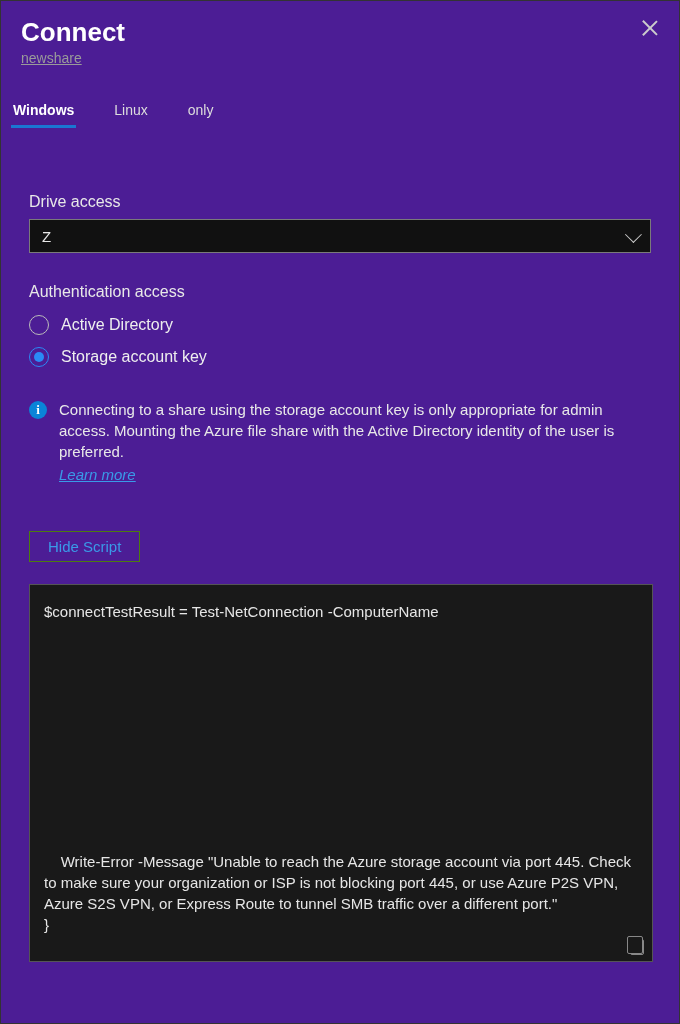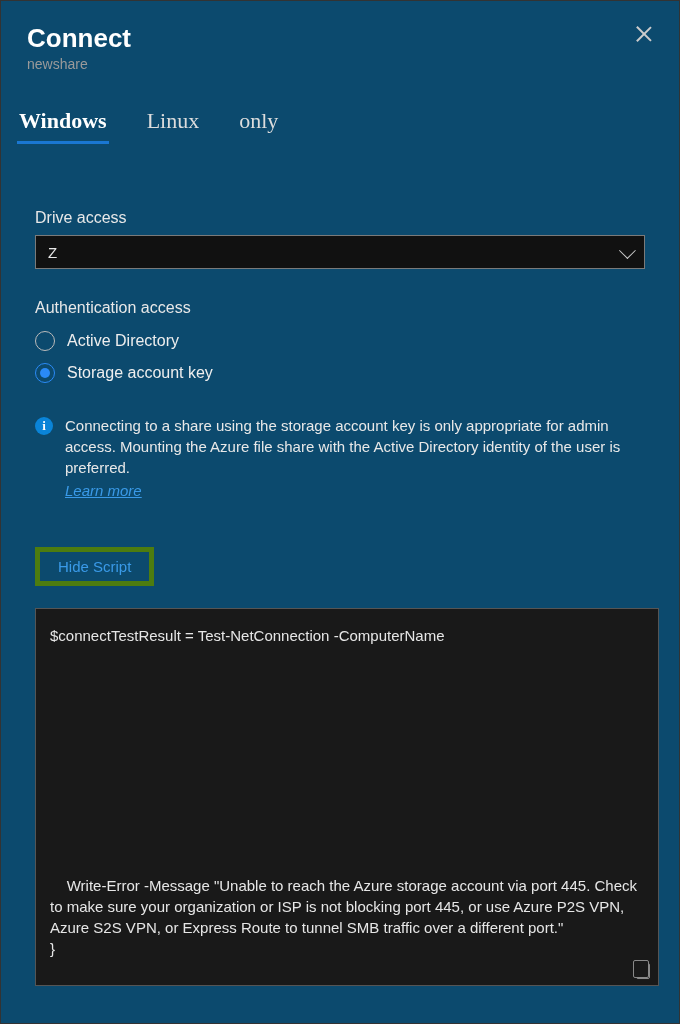--- a/index.html
+++ b/index.html
@@ -6,38 +6,39 @@
   html, body {
     width: 680px; height: 1024px;
     background: #111;
     color: #e6e6e6;
     font-family: "Segoe UI", Arial, sans-serif;
     font-size: 15px;
     overflow: hidden;
   }
   .panel {
     width: 680px; height: 1024px;
-    background: #0c4a6e;
+    background: #4c1d95;
     border: 1px solid #333;
-    padding: 6px;
+    padding: 0;
     position: relative;
   }
   .header {
     padding: 16px 20px 4px 20px;
     position: relative;
   }
   .title {
     font-size: 26px;
     font-weight: 600;
     color: #fff;
   }
   .subtitle {
     font-size: 14px;
     color: #9a9a9a;
     margin-top: 2px;
+    text-decoration: underline;
   }
   .close-btn {
     position: absolute;
     top: 18px; right: 20px;
     width: 18px; height: 18px;
     cursor: pointer;
     color: #ccc;
   }
   .close-btn::before, .close-btn::after {
     content: "";
@@ -49,26 +50,25 @@
   .close-btn::before { transform: rotate(45deg); }
   .close-btn::after  { transform: rotate(-45deg); }
 
   .tabs {
     display: flex;
     gap: 36px;
     padding: 26px 10px 0 10px;
     border-bottom: 1px solid transparent;
   }
   .tab {
-    font-size: 22px;
+    font-size: 14px;
     color: #ddd;
     padding: 6px 2px 10px 2px;
     cursor: pointer;
     position: relative;
-    font-family: Liberation Serif, serif;
   }
   .tab.active {
     color: #fff;
     font-weight: 600;
   }
   .tab.active::after {
     content: "";
     position: absolute;
     left: 0; right: 0; bottom: 0;
     height: 3px;
@@ -162,21 +162,21 @@
     text-decoration: underline;
     cursor: pointer;
     display: inline-block;
     margin-top: 2px;
     font-style: italic;
   }
 
   .hide-script-btn {
     margin-top: 46px;
     display: inline-block;
-    border: 5px solid #4d7c0f;
+    border: 1px solid #4d7c0f;
     color: #3a9ae8;
     background: transparent;
     padding: 6px 18px;
     font-size: 15px;
     cursor: pointer;
   }
 
   .script-box {
     margin-top: 22px;
     border: 1px solid #555;

